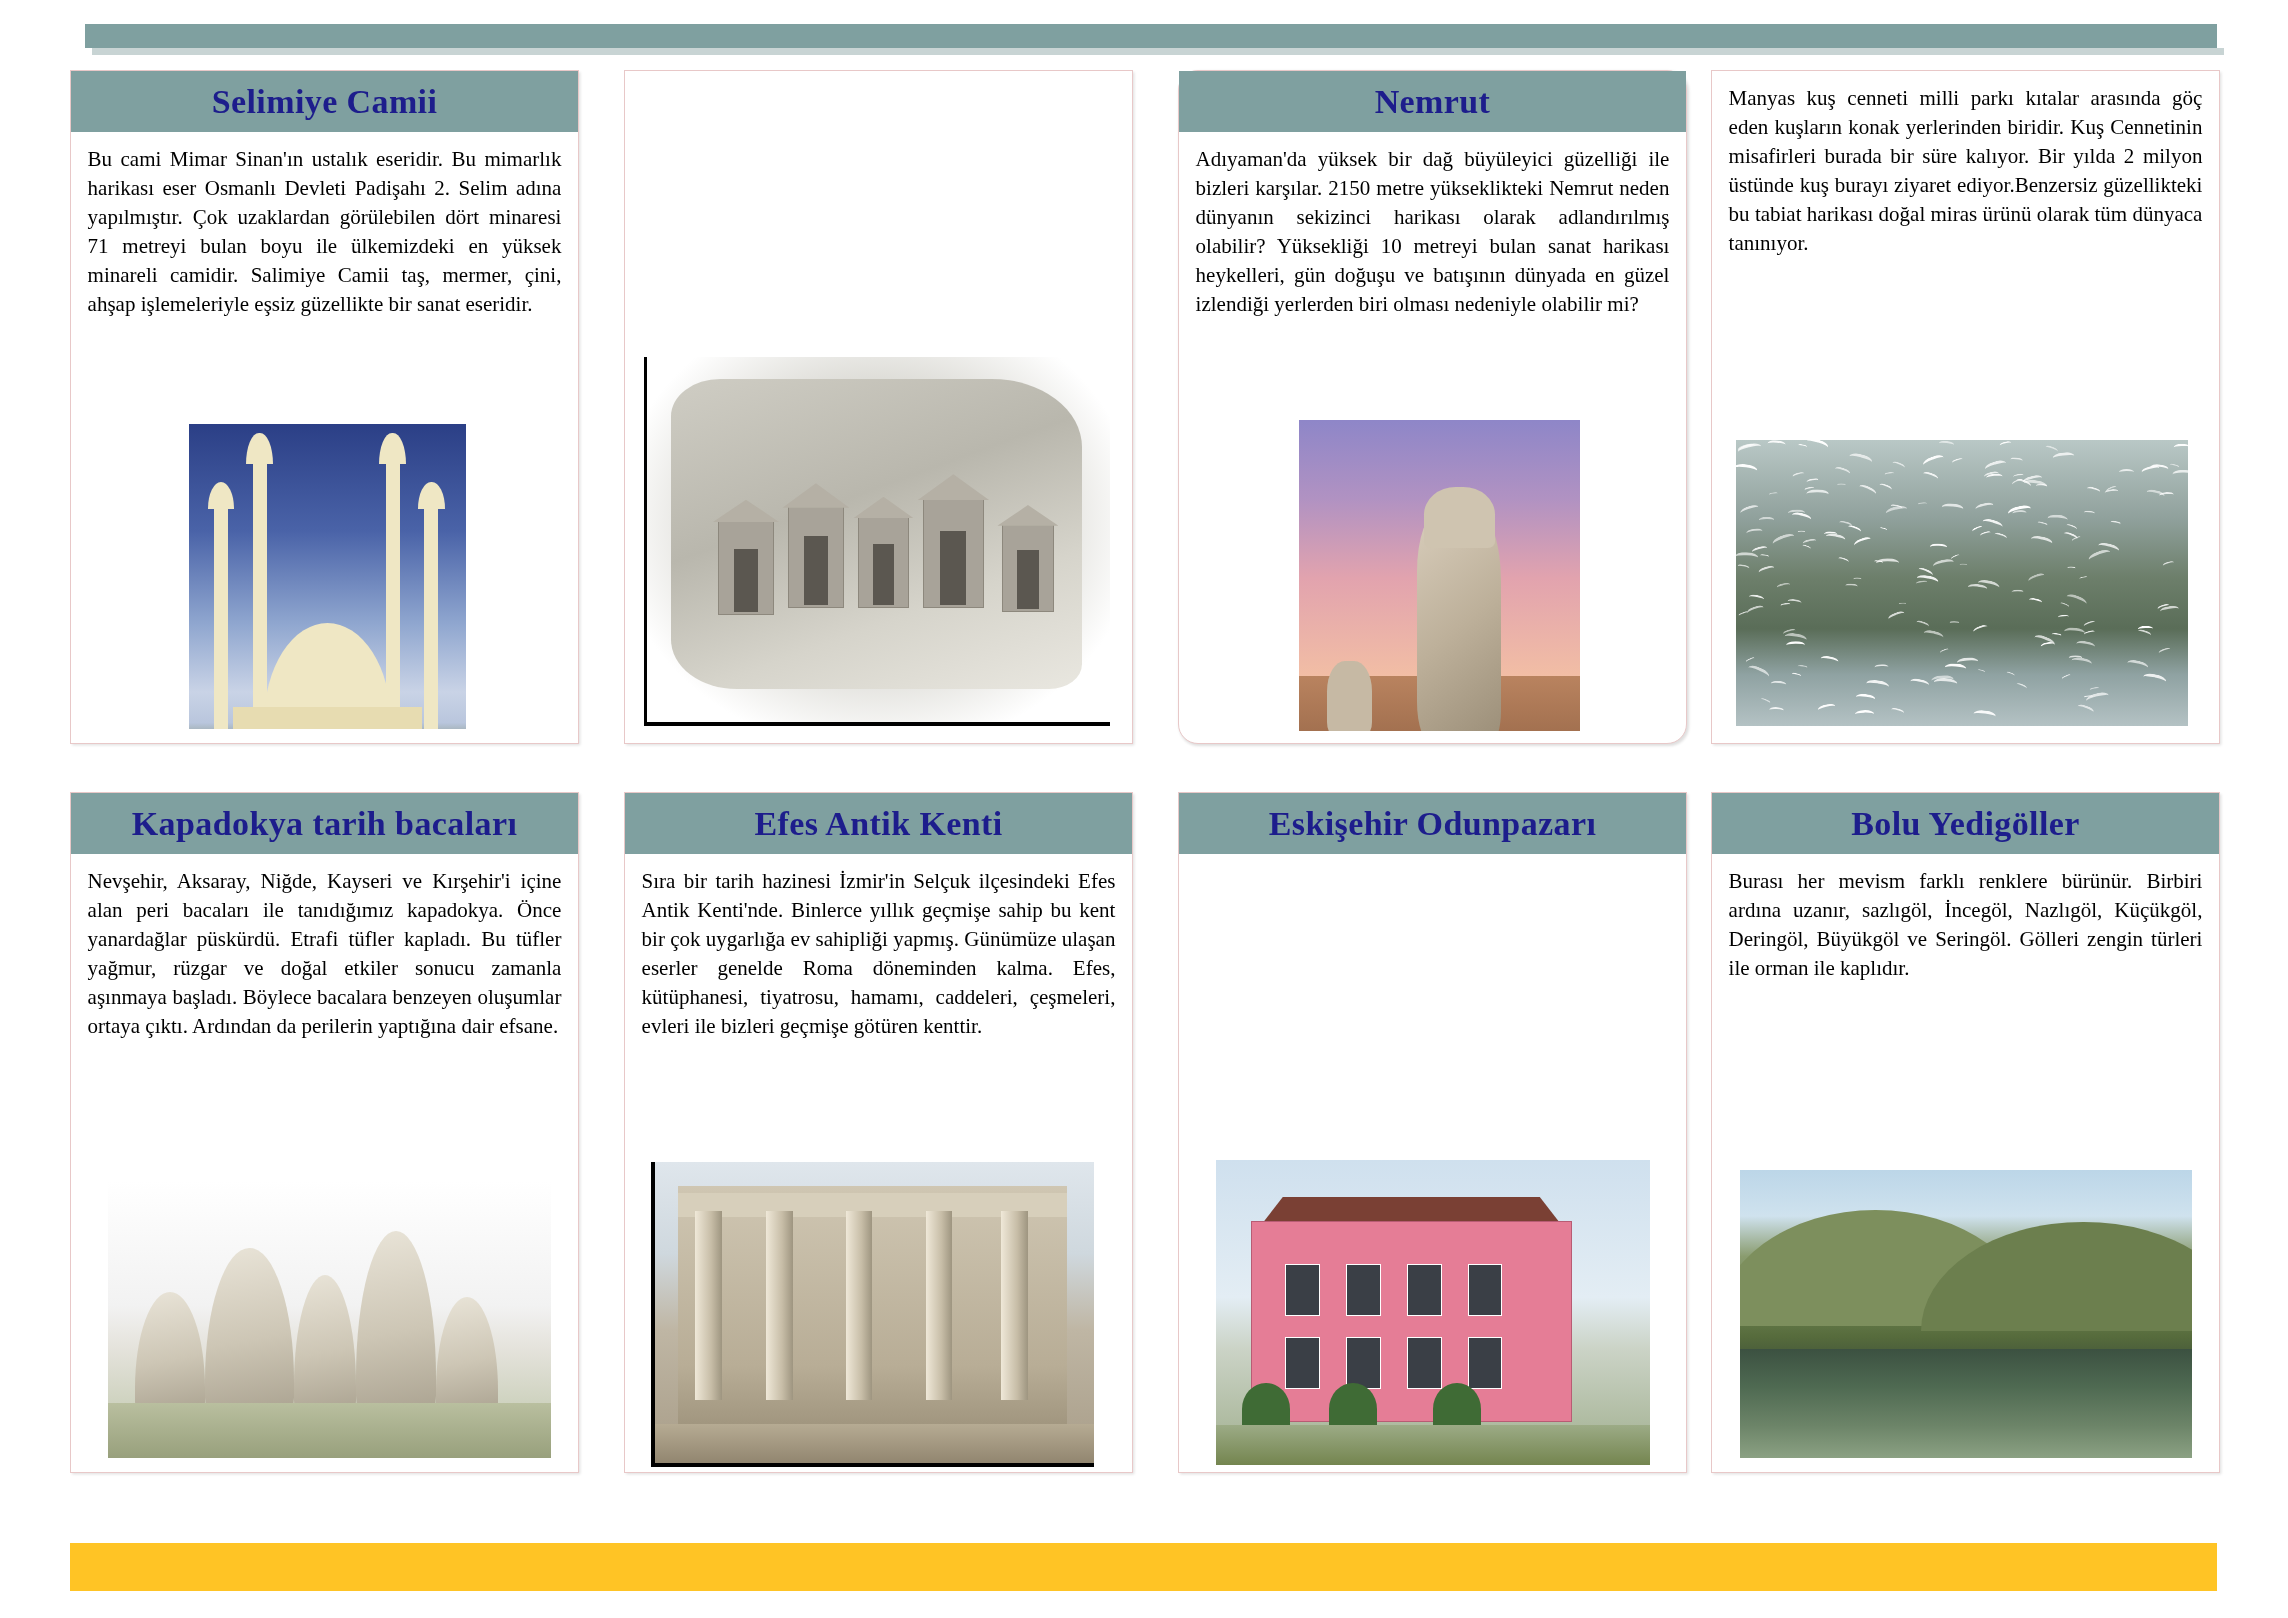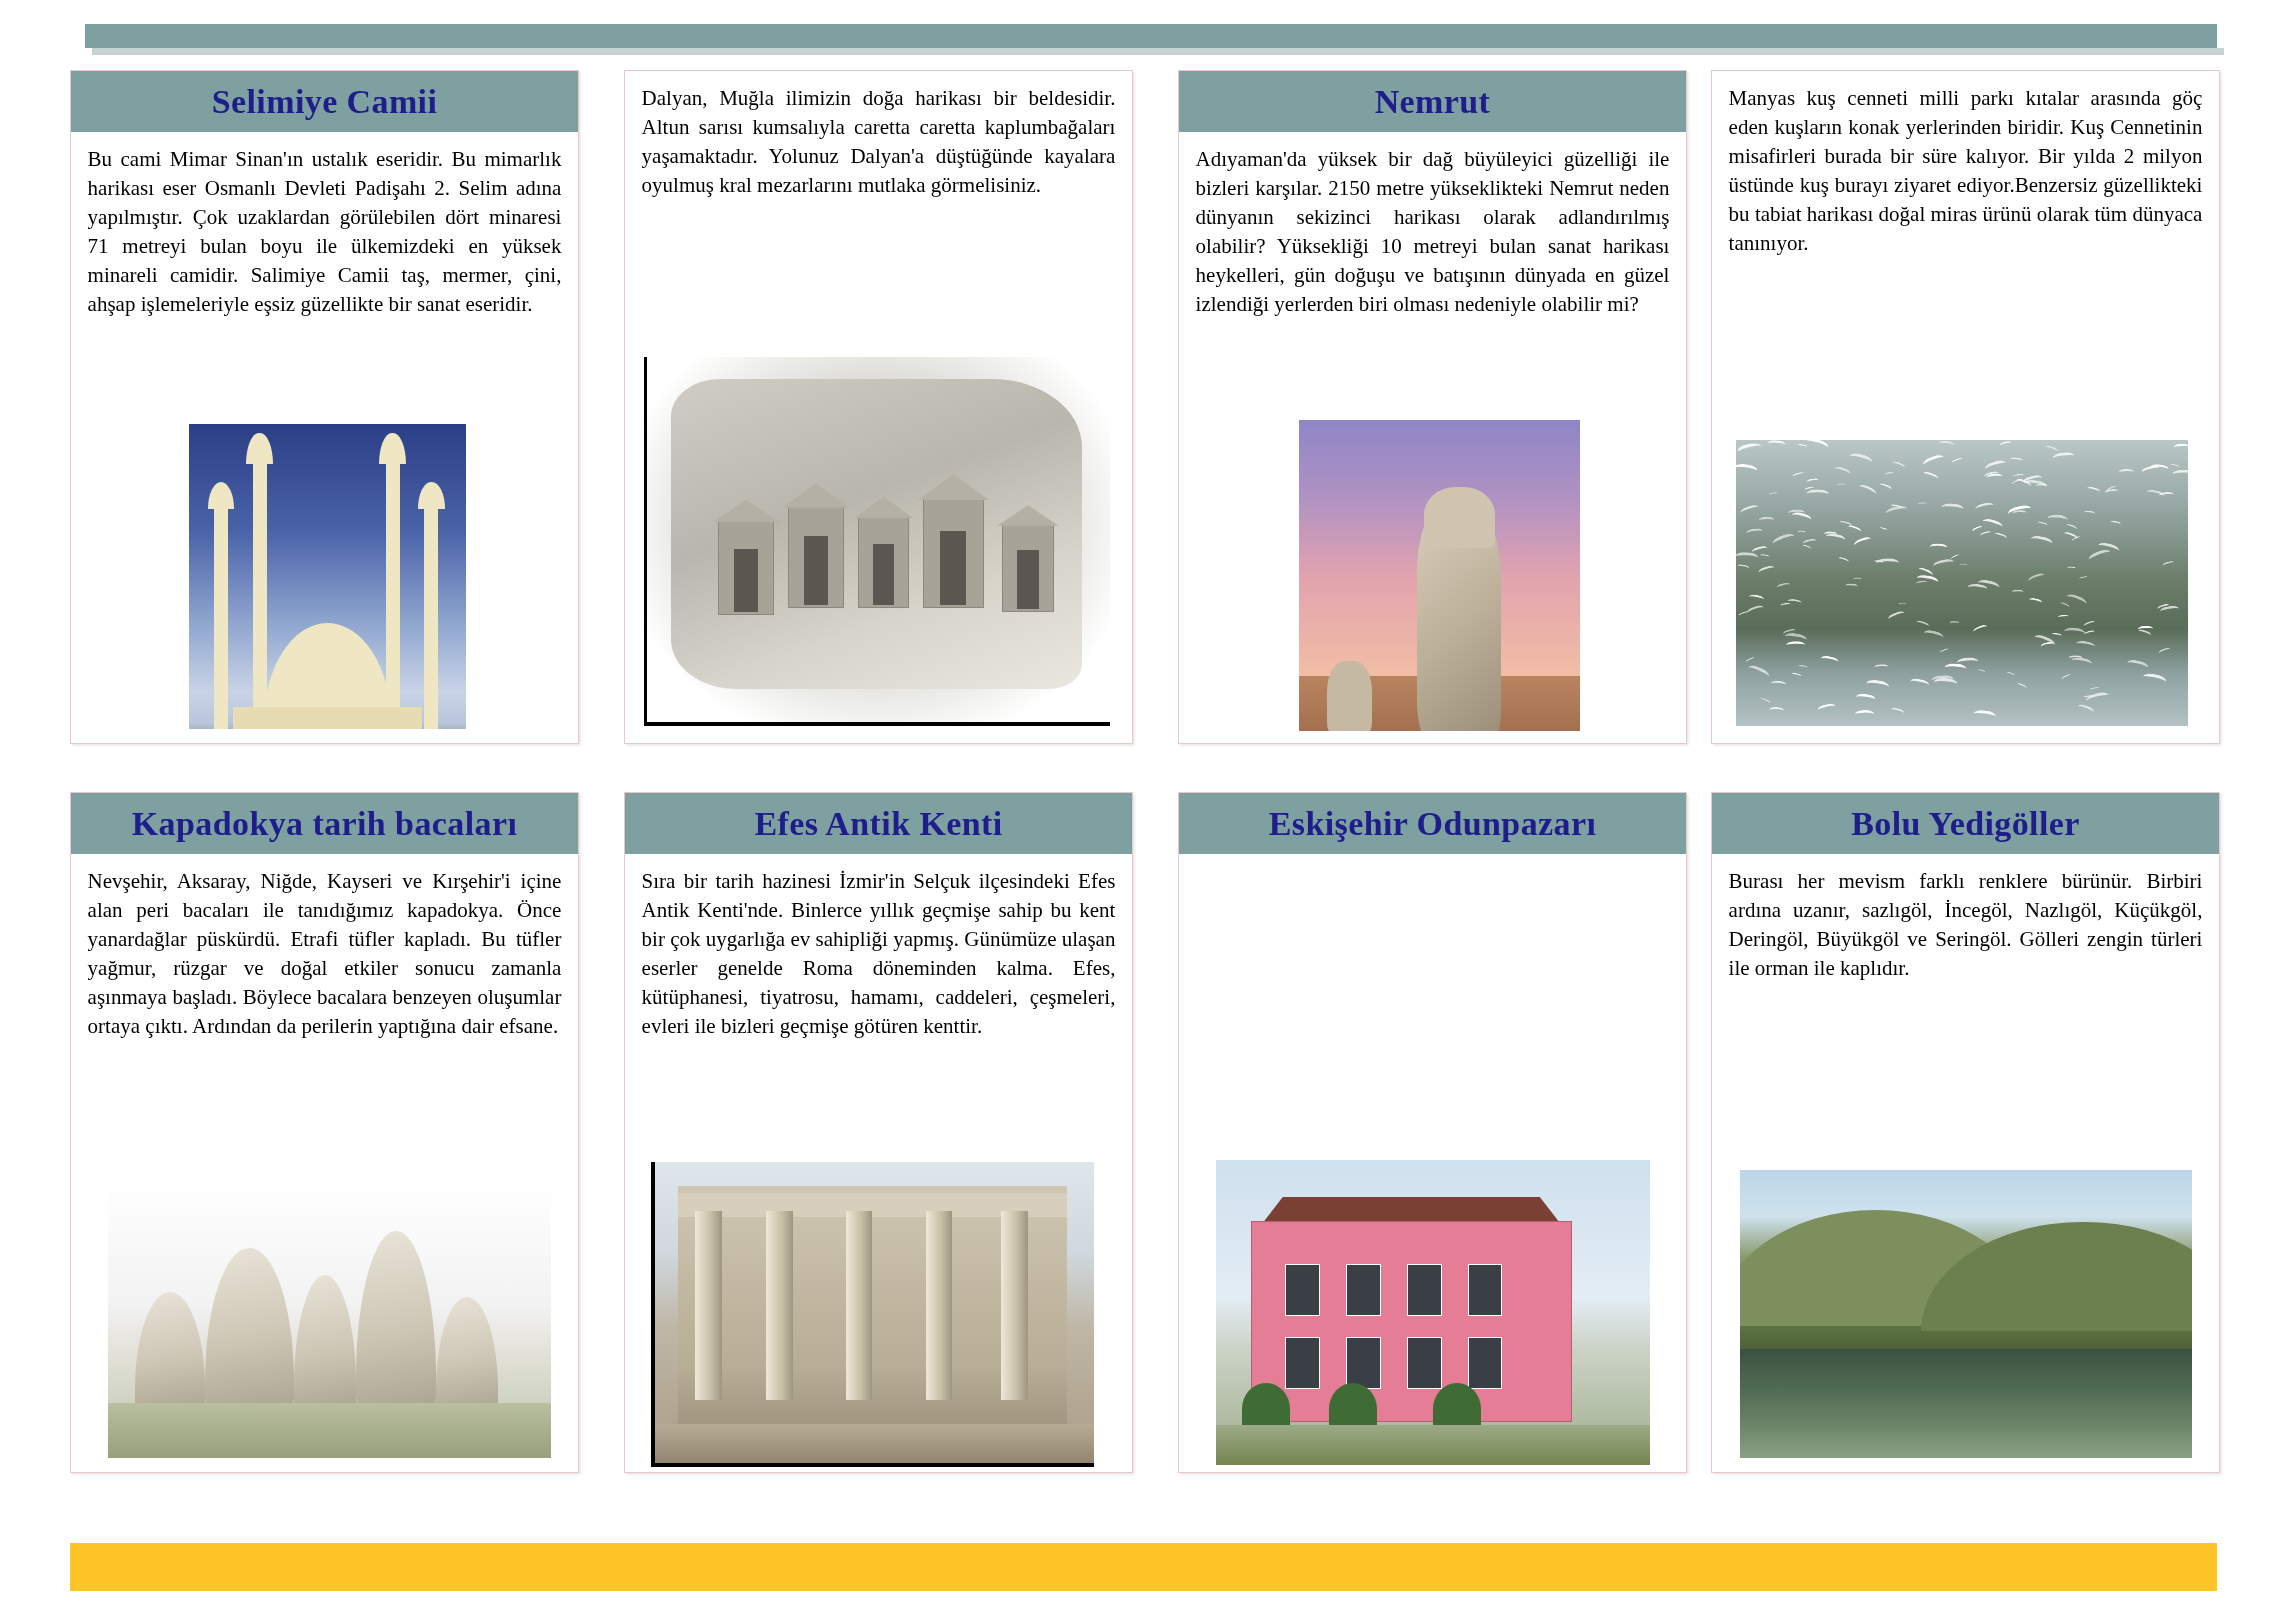--- a/index.html
+++ b/index.html
@@ -405,23 +405,20 @@
           <div class="min m3"></div>
             <div class="min m4"></div>
           <div class="dome"></div>
           <div class="base"></div>
           <div class="ground"></div>
         </div>
       </div>
     </div>
 
     <div class="card" style="left:554px; top:0px; width:509px; height:674px;">
-      <div class="card-body">
-        <p class="card-text">Dalyan, Muğla ilimizin doğa harikası bir beldesidir. Altun sarısı kumsalıyla caretta caretta kaplumbağaları yaşamaktadır. Yolunuz Dalyan'a düştüğünde kayalara oyulmuş kral mezarlarını mutlaka görmelisiniz.</p>
-      </div>
       <div class="img-wrap" style="left:18.5px; top:286px; width:466px; height:369px;">
         <div class="photo ph-dalyan">
           <div class="cliff"></div>
           <div class="tomb t1">
               <i></i>
             </div>
           <div class="tomb t2">
               <i></i>
             </div>
           <div class="tomb t3">
@@ -432,21 +429,21 @@
             </div>
           <div class="tomb t5">
               <i></i>
             </div>
           <div class="dalyan-frame-l"></div>
           <div class="dalyan-frame-b"></div>
         </div>
       </div>
     </div>
 
-    <div class="card" style="left:1108px; top:0px; width:509px; height:674px;">
+    <div class="card" style="left:1108px; top:0px; width:509px; height:674px;border-radius:20px;">
       <div class="card-header">Nemrut</div>
       <div class="card-body">
         <p class="card-text">Adıyaman'da yüksek bir dağ büyüleyici güzelliği ile bizleri karşılar. 2150 metre yükseklikteki Nemrut neden dünyanın sekizinci harikası olarak adlandırılmış olabilir? Yüksekliği 10 metreyi bulan sanat harikası heykelleri, gün doğuşu ve batışının dünyada en güzel izlendiği yerlerden biri olması nedeniyle olabilir mi?</p>
       </div>
       <div class="img-wrap" style="left:120px; top:349px; width:281px; height:377px; clip-path: inset(0 0 66px 0);">
         <div class="photo ph-nemrut">
           <div class="sky2"></div>
           <div class="ground"></div>
           <div class="head2"></div>
           <div class="head"></div>

